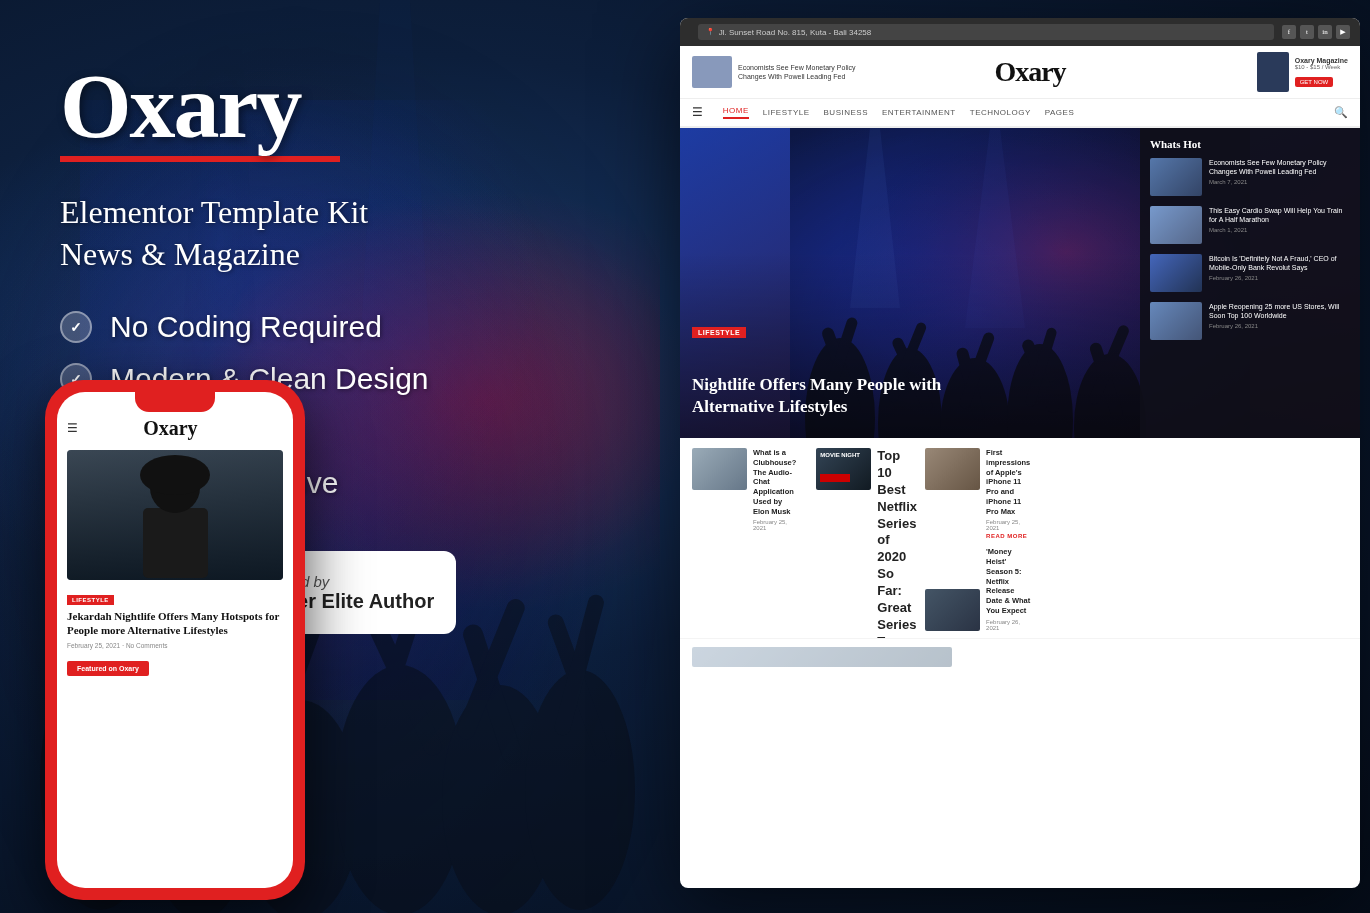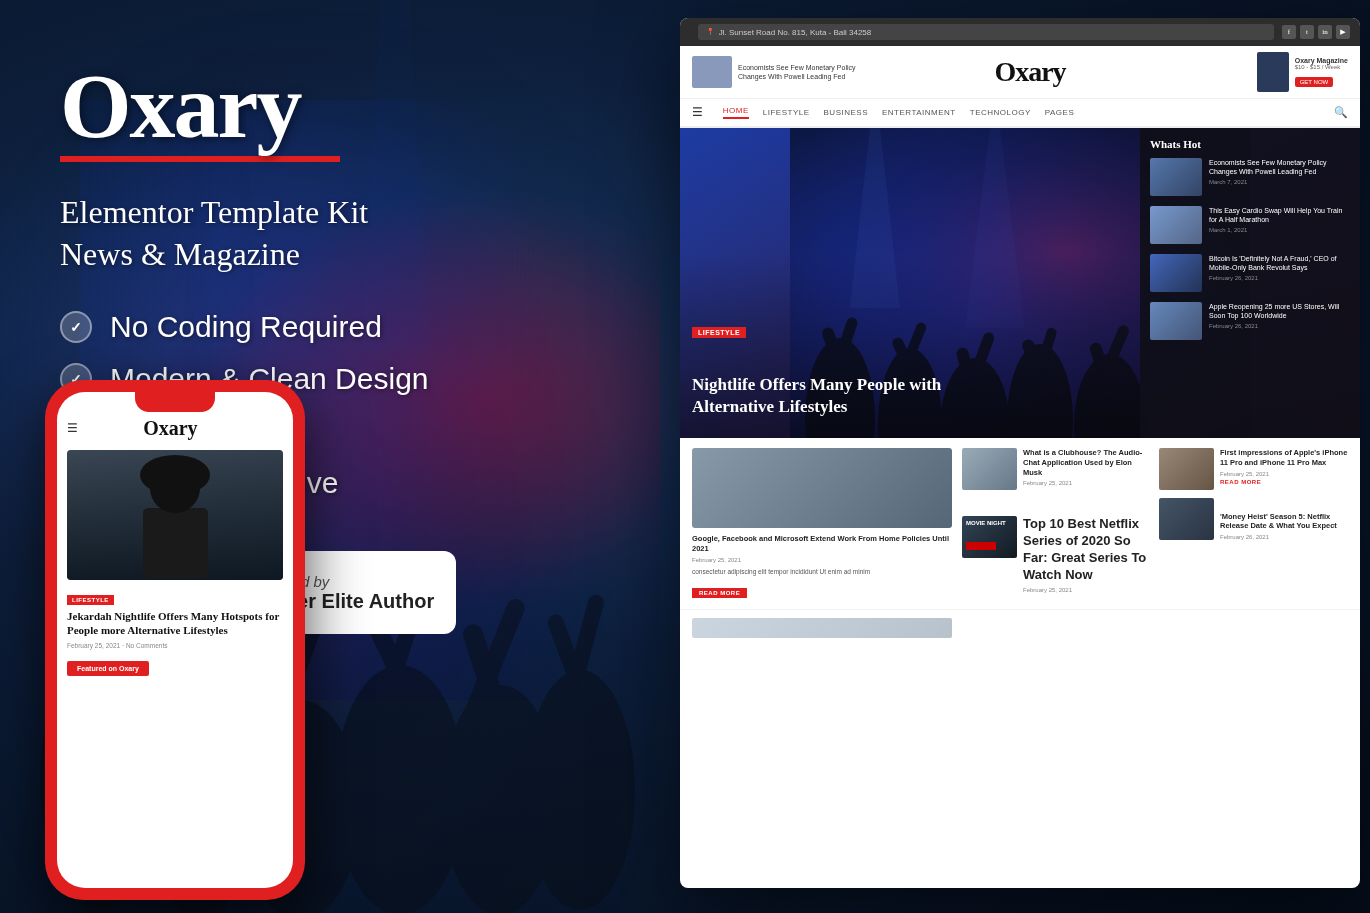--- a/index.html
+++ b/index.html
@@ -823,31 +823,24 @@
           <div class="hot-content">
             <div class="hot-title">Apple Reopening 25 more US Stores, Will Soon Top 100 Worldwide</div>
             <div class="hot-date">February 26, 2021</div>
           </div>
         </div>
       </div>
     </div>
 
     <div style="background:white;padding:10px 12px;display:grid;grid-template-columns:260px 1fr;gap:10px;overflow:hidden;max-height:200px">
 
-      <div>
-        <div style="width:100%;height:80px;background:linear-gradient(135deg,#8899aa,#556677);border-radius:3px;margin-bottom:6px"></div>
-        <div style="font-size:7.5px;font-weight:600;color:#222;font-family:Arial,sans-serif;line-height:1.3;margin-bottom:3px">Google, Facebook and Microsoft Extend Work From Home Policies Until 2021</div>
-        <div style="font-size:6px;color:#888;font-family:Arial,sans-serif;margin-bottom:4px">February 25, 2021</div>
-        <div style="font-size:6.5px;color:#555;font-family:Arial,sans-serif;line-height:1.4;margin-bottom:5px">consectetur adipiscing elit tempor incididunt Ut enim ad minim</div>
-        <span style="background:#e02020;color:white;font-size:6px;padding:2px 7px;font-family:Arial,sans-serif;font-weight:bold;letter-spacing:0.5px">READ MORE</span>
-      </div>
 
       <div style="display:grid;grid-template-columns:1fr 1fr;gap:8px">
 
-        <div style="display:flex;flex-direction:column;gap:26px">
+        <div style="display:flex;flex-direction:row;gap:20px">
           <div style="display:flex;gap:6px;align-items:flex-start">
             <div style="width:55px;height:42px;background:linear-gradient(135deg,#9aabb8,#667788);border-radius:2px;flex-shrink:0"></div>
             <div>
               <div style="font-size:7.5px;font-weight:600;color:#222;font-family:Arial,sans-serif;line-height:1.3;margin-bottom:3px">What is a Clubhouse? The Audio-Chat Application Used by Elon Musk</div>
               <div style="font-size:6px;color:#888;font-family:Arial,sans-serif">February 25, 2021</div>
             </div>
           </div>
           <div style="display:flex;gap:6px;align-items:flex-start">
             <div style="width:55px;height:42px;background:linear-gradient(135deg,#334455,#111a22);border-radius:2px;flex-shrink:0;position:relative;overflow:hidden">
               <div style="position:absolute;inset:0;display:flex;align-items:center;justify-content:center">

